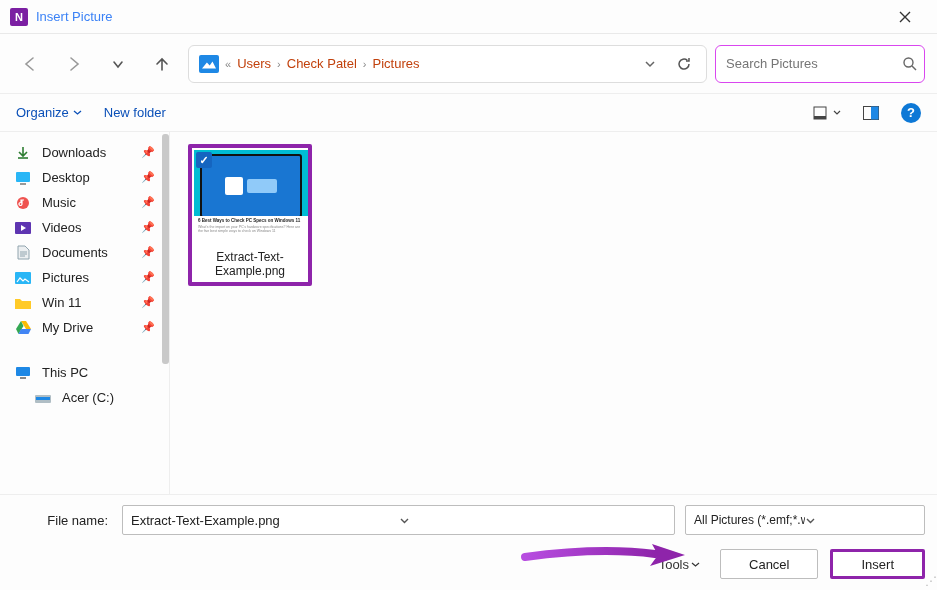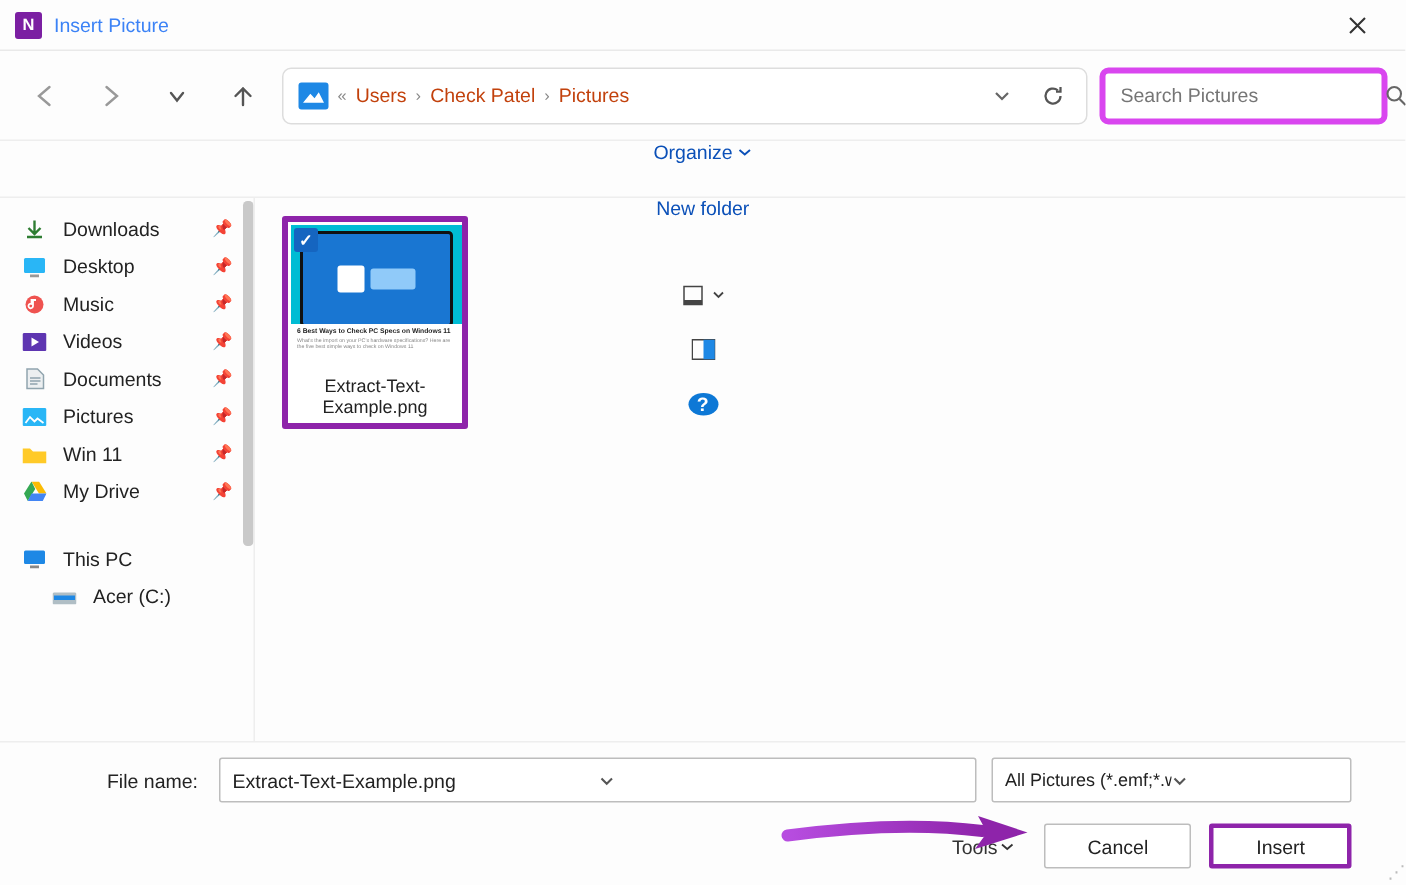--- a/index.html
+++ b/index.html
@@ -18,26 +18,26 @@
   .nav-btn { width: 36px; height: 36px; display:flex; align-items:center; justify-content:center; color:#555; cursor:pointer; border-radius:4px; }
   .nav-btn.disabled { color:#bbb; }
   .addr-bar { flex:1; height: 38px; border:1px solid #ddd; border-radius:6px; display:flex; align-items:center; padding:0 10px; gap:6px; background:#fff; }
   .addr-bar .pic-ico { width:20px; height:18px; background:#1e88e5; border-radius:2px; position:relative; }
   .addr-bar .pic-ico::after { content:""; position:absolute; left:3px; top:4px; width:14px; height:10px; background:#fff; clip-path: polygon(0 100%, 35% 40%, 55% 70%, 75% 30%, 100% 100%); }
   .addr-bar .crumb { font-size:13px; color:#c2410c; cursor:pointer; }
   .addr-bar .sep { color:#888; font-size:11px; }
   .addr-bar .spacer { flex:1; }
   .addr-bar .chev-btn { color:#666; cursor:pointer; padding:2px 4px; }
   .addr-bar .refresh { color:#555; cursor:pointer; padding:4px; margin-left:6px; }
-  .search-box { width:192px; height:38px; border:4px solid #d946ef; border-radius:6px; display:flex; align-items:center; padding:0 10px; background:#fff; }
+  .search-box { width:210px; height:38px; border:1px solid #d946ef; border-radius:6px; display:flex; align-items:center; padding:0 10px; background:#fff; }
   .search-box input { border:none; outline:none; flex:1; font-size:13px; color:#333; background:transparent; }
   .search-box .mag { color:#666; }
 
   
-  .toolrow { height:38px; display:flex; align-items:center; padding:0 16px; gap:22px; border-bottom:1px solid #eee;flex-direction:column; }
+  .toolrow { height:38px; display:flex; align-items:center; padding:0 16px; gap:22px; border-bottom:1px solid #eee; }
   .tool-link { color:#0b50b8; font-size:13px; cursor:pointer; display:flex; align-items:center; gap:4px; }
   .tool-spacer { flex:1; }
   .tool-icon { color:#444; cursor:pointer; display:flex; align-items:center; gap:2px; }
   .help-icon { width:20px; height:20px; border-radius:50%; background:#0d78d6; color:#fff; display:flex; align-items:center; justify-content:center; font-size:13px; font-weight:700; cursor:pointer; }
 
   
   .main { display:flex; height: calc(590px - 34px - 60px - 38px - 96px); }
   .sidebar { width:170px; border-right:1px solid #eee; overflow-y:auto; padding:8px 0; position:relative; }
   .sb-scrollbar { position:absolute; right:0; top:2px; width:7px; height:230px; background:#c9c9c9; border-radius:3px; }
   .sb-item { display:flex; align-items:center; padding:5px 14px; gap:10px; font-size:13px; color:#222; cursor:pointer; }
@@ -54,21 +54,21 @@
   .thumb-card { position:absolute; left:6px; top:4px; right:6px; bottom:26px; background:#1976d2; border:2px solid #111; border-radius:3px; display:flex; align-items:center; justify-content:center; gap:4px; }
   .thumb-card .el { background:#fff; border-radius:2px; }
   .thumb-card .el.a { width:18px; height:18px; }
   .thumb-card .el.b { width:30px; height:14px; background:#90caf9; }
   .thumb-textarea { position:absolute; left:0; right:0; bottom:0; height:28px; background:#fff; padding:2px 4px; }
   .thumb-textarea .l1 { font-size:4.5px; font-weight:700; color:#222; line-height:5px; }
   .thumb-textarea .l2 { font-size:3.5px; color:#888; line-height:4px; margin-top:2px; }
   .thumb-label { text-align:center; font-size:12px; color:#222; padding:6px 2px 2px; line-height:14px; }
 
   
-  .bottom { height:96px; border-top:1px solid #eee; padding:10px 36px 6px; background:#fdfdfd; position:relative; }
+  .bottom { height:96px; border-top:1px solid #eee; padding:10px 12px 6px; background:#fdfdfd; position:relative; }
   .fn-row { display:flex; align-items:center; gap:10px; }
   .fn-label { font-size:13px; color:#222; width:100px; text-align:right; padding-right:4px; }
   .fn-combo { flex:1; height:30px; border:1px solid #bdbdbd; border-radius:2px; display:flex; align-items:center; padding:0 8px; background:#fff; }
   .fn-combo span { font-size:13px; color:#222; flex:1; }
   .fn-combo .dd { color:#666; cursor:pointer; }
   .filter-combo { width:240px; height:30px; border:1px solid #bdbdbd; border-radius:2px; display:flex; align-items:center; padding:0 8px; background:#fff; }
   .filter-combo span { font-size:12px; color:#222; flex:1; overflow:hidden; white-space:nowrap; text-overflow:clip; }
   .filter-combo .dd { color:#666; cursor:pointer; }
   .btn-row { display:flex; justify-content:flex-end; gap:12px; margin-top:14px; align-items:center; }
   .tools-label { font-size:13px; color:#333; margin-right:8px; display:flex; align-items:center; gap:2px; }

